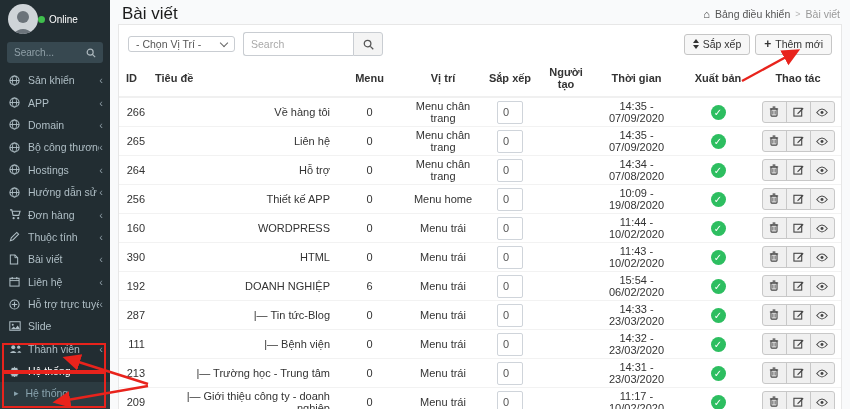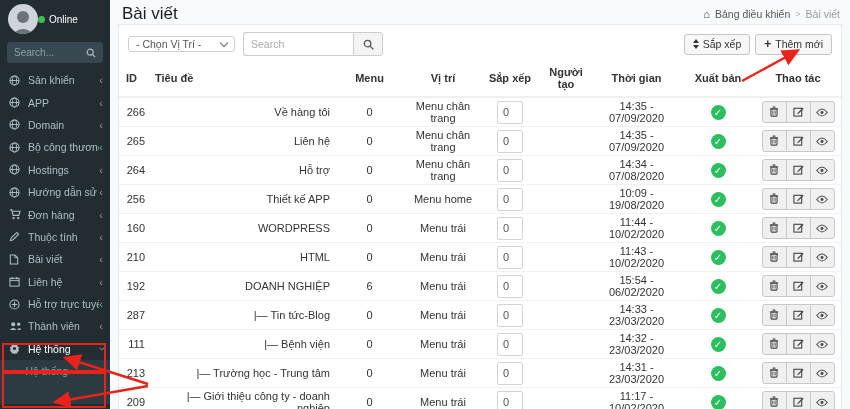--- a/index.html
+++ b/index.html
@@ -225,20 +225,30 @@
             <circle cx="6" cy="6" r="5" fill="none" stroke="currentColor" stroke-width="1.1"></circle>
             <line x1="6" y1="3" x2="6" y2="9" stroke="currentColor" stroke-width="1.2"></line>
             <line x1="3" y1="6" x2="9" y2="6" stroke="currentColor" stroke-width="1.2"></line>
           </svg>
         </span>
         <span class="lbl">Hỗ trợ trực tuyến</span>
         <span class="chev">‹</span>
       </li>
       <li>
         <span class="mi">
+          <svg width="12" height="10" viewBox="0 0 13 11">
+            <rect x="0.8" y="0.8" width="11.4" height="9.4" fill="none" stroke="currentColor" stroke-width="1.1"></rect>
+            <circle cx="4" cy="4" r="1.1" fill="currentColor"></circle>
+            <path d="M2 9 l3-3 2 2 2.5-3 2.5 4 z" fill="currentColor"></path>
+          </svg>
+        </span>
+        <span class="lbl">Slide</span>
+      </li>
+      <li>
+        <span class="mi">
           <svg width="13" height="10" viewBox="0 0 14 11">
             <circle cx="4.5" cy="3.5" r="2.2" fill="currentColor"></circle>
             <path d="M0.8 10 q3.7-4.5 7.4 0 z" fill="currentColor"></path>
             <circle cx="10.5" cy="3.5" r="1.8" fill="currentColor"></circle>
             <path d="M8.8 9.5 q2.4-3.5 4.7 0 z" fill="currentColor"></path>
           </svg>
         </span>
         <span class="lbl">Thành viên</span>
         <span class="chev">‹</span>
       </li>
@@ -488,21 +498,21 @@
                 </button>
                 <button class="abtn">
                   <span><svg width="12" height="9" viewBox="0 0 13 9">
                       <path d="M0.8 4.5 q5.7-7.5 11.4 0 q-5.7 7.5 -11.4 0 z" fill="none" stroke="#444" stroke-width="1.1"></path>
                       <circle cx="6.5" cy="4.5" r="1.6" fill="#444"></circle>
                     </svg></span>
                 </button>
               </span></td>
           </tr>
           <tr>
-            <td class="left">210</td>
+            <td class="left">390</td>
             <td class="left">HTML</td>
             <td>0</td>
             <td>Menu trái</td>
             <td><input class="ord" type="text" value="0" style=""></td>
             <td></td>
             <td>11:43 - 10/02/2020</td>
             <td><span class="check">✓</span></td>
             <td><span class="agroup">
                 <button class="abtn">
                   <span><svg width="10" height="11" viewBox="0 0 10 12">

